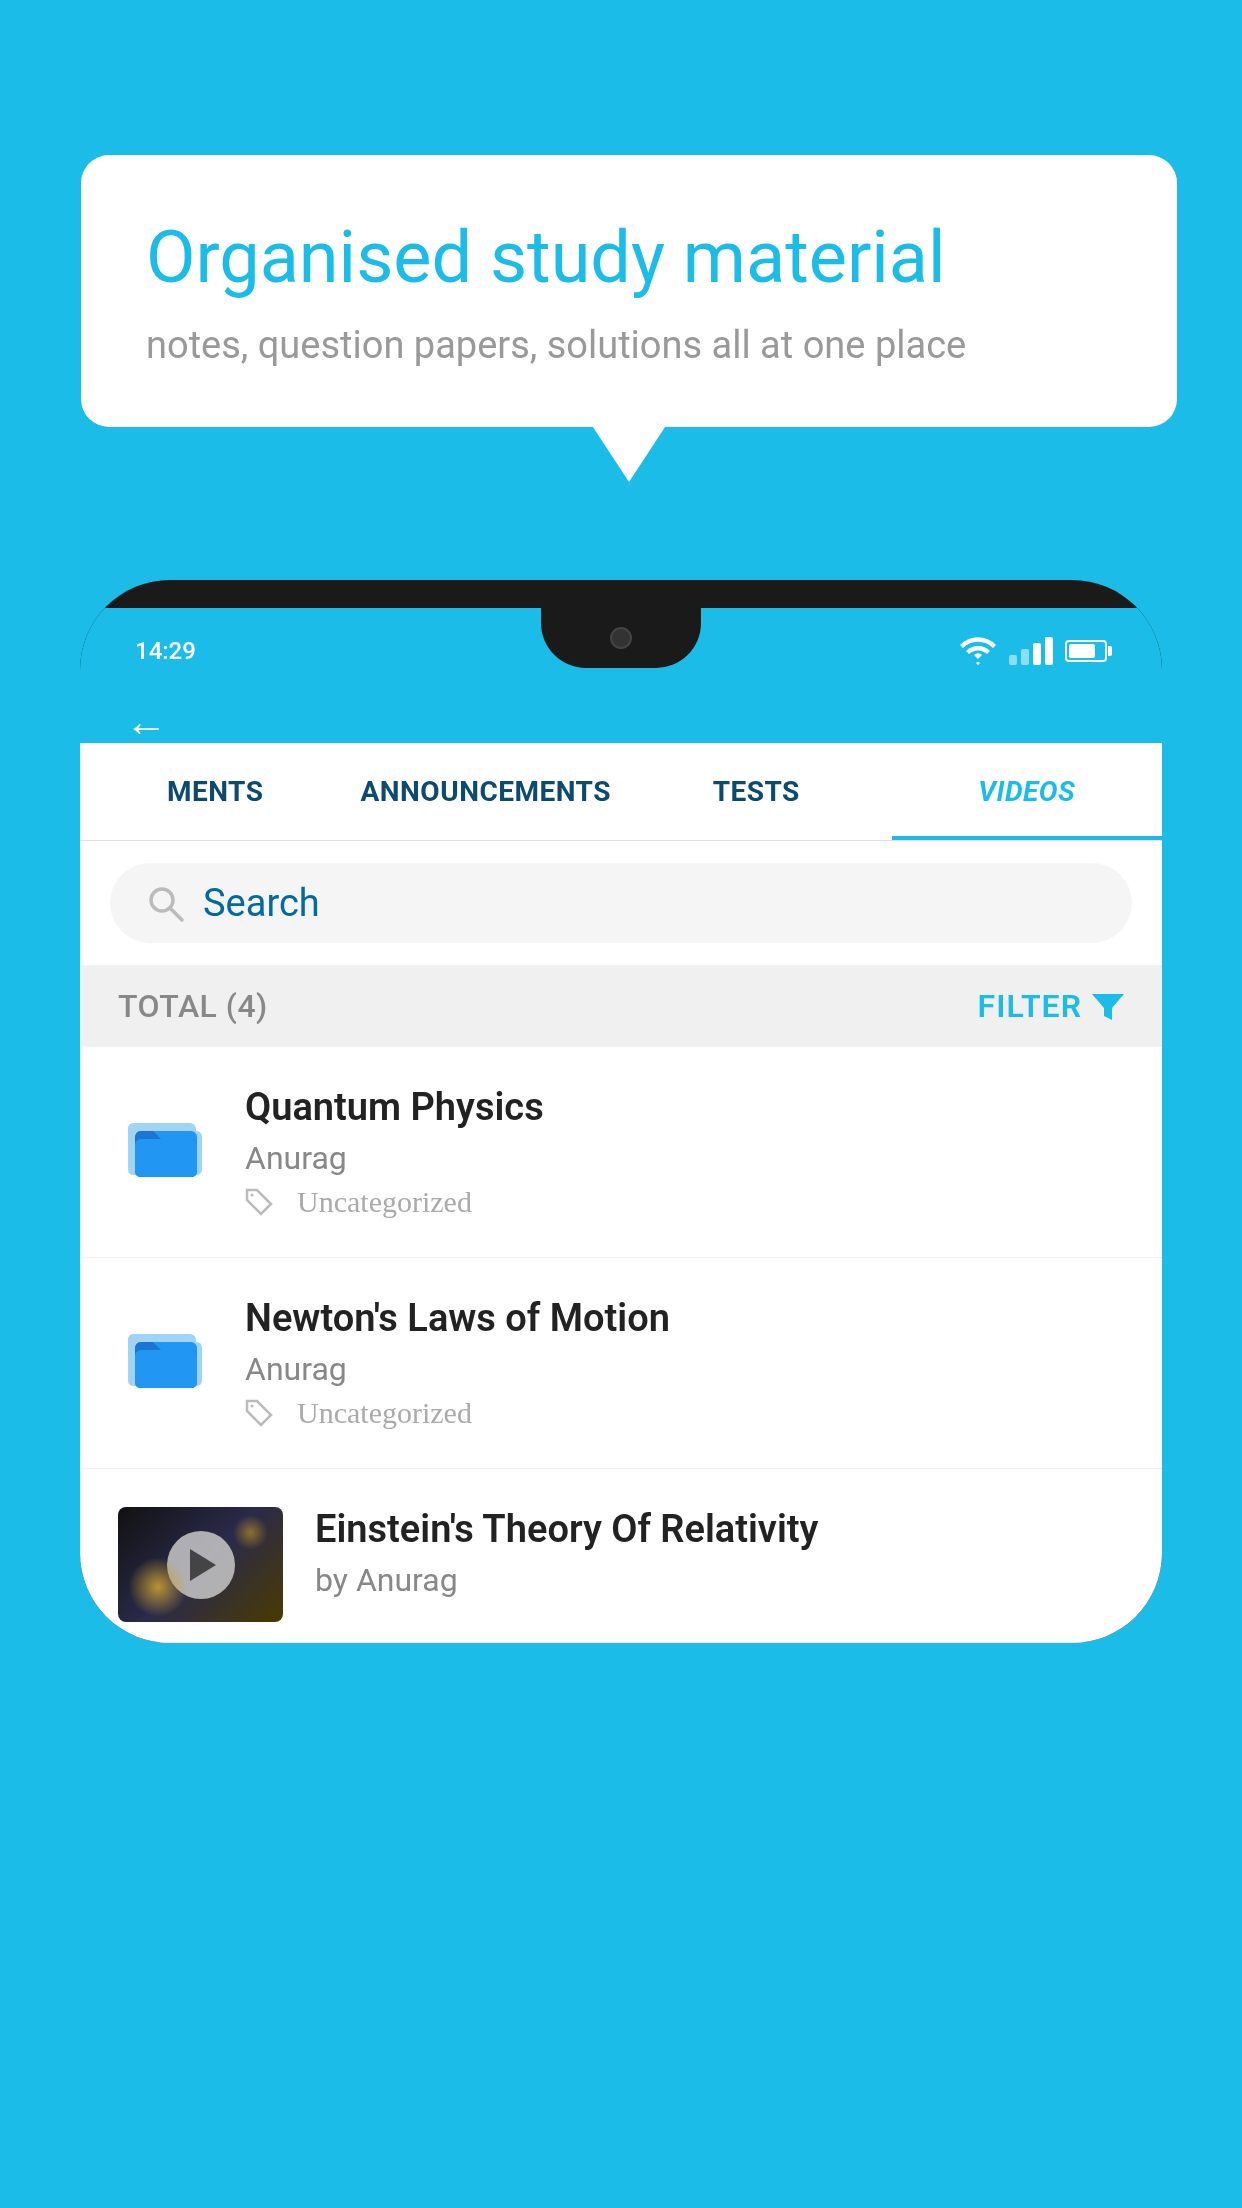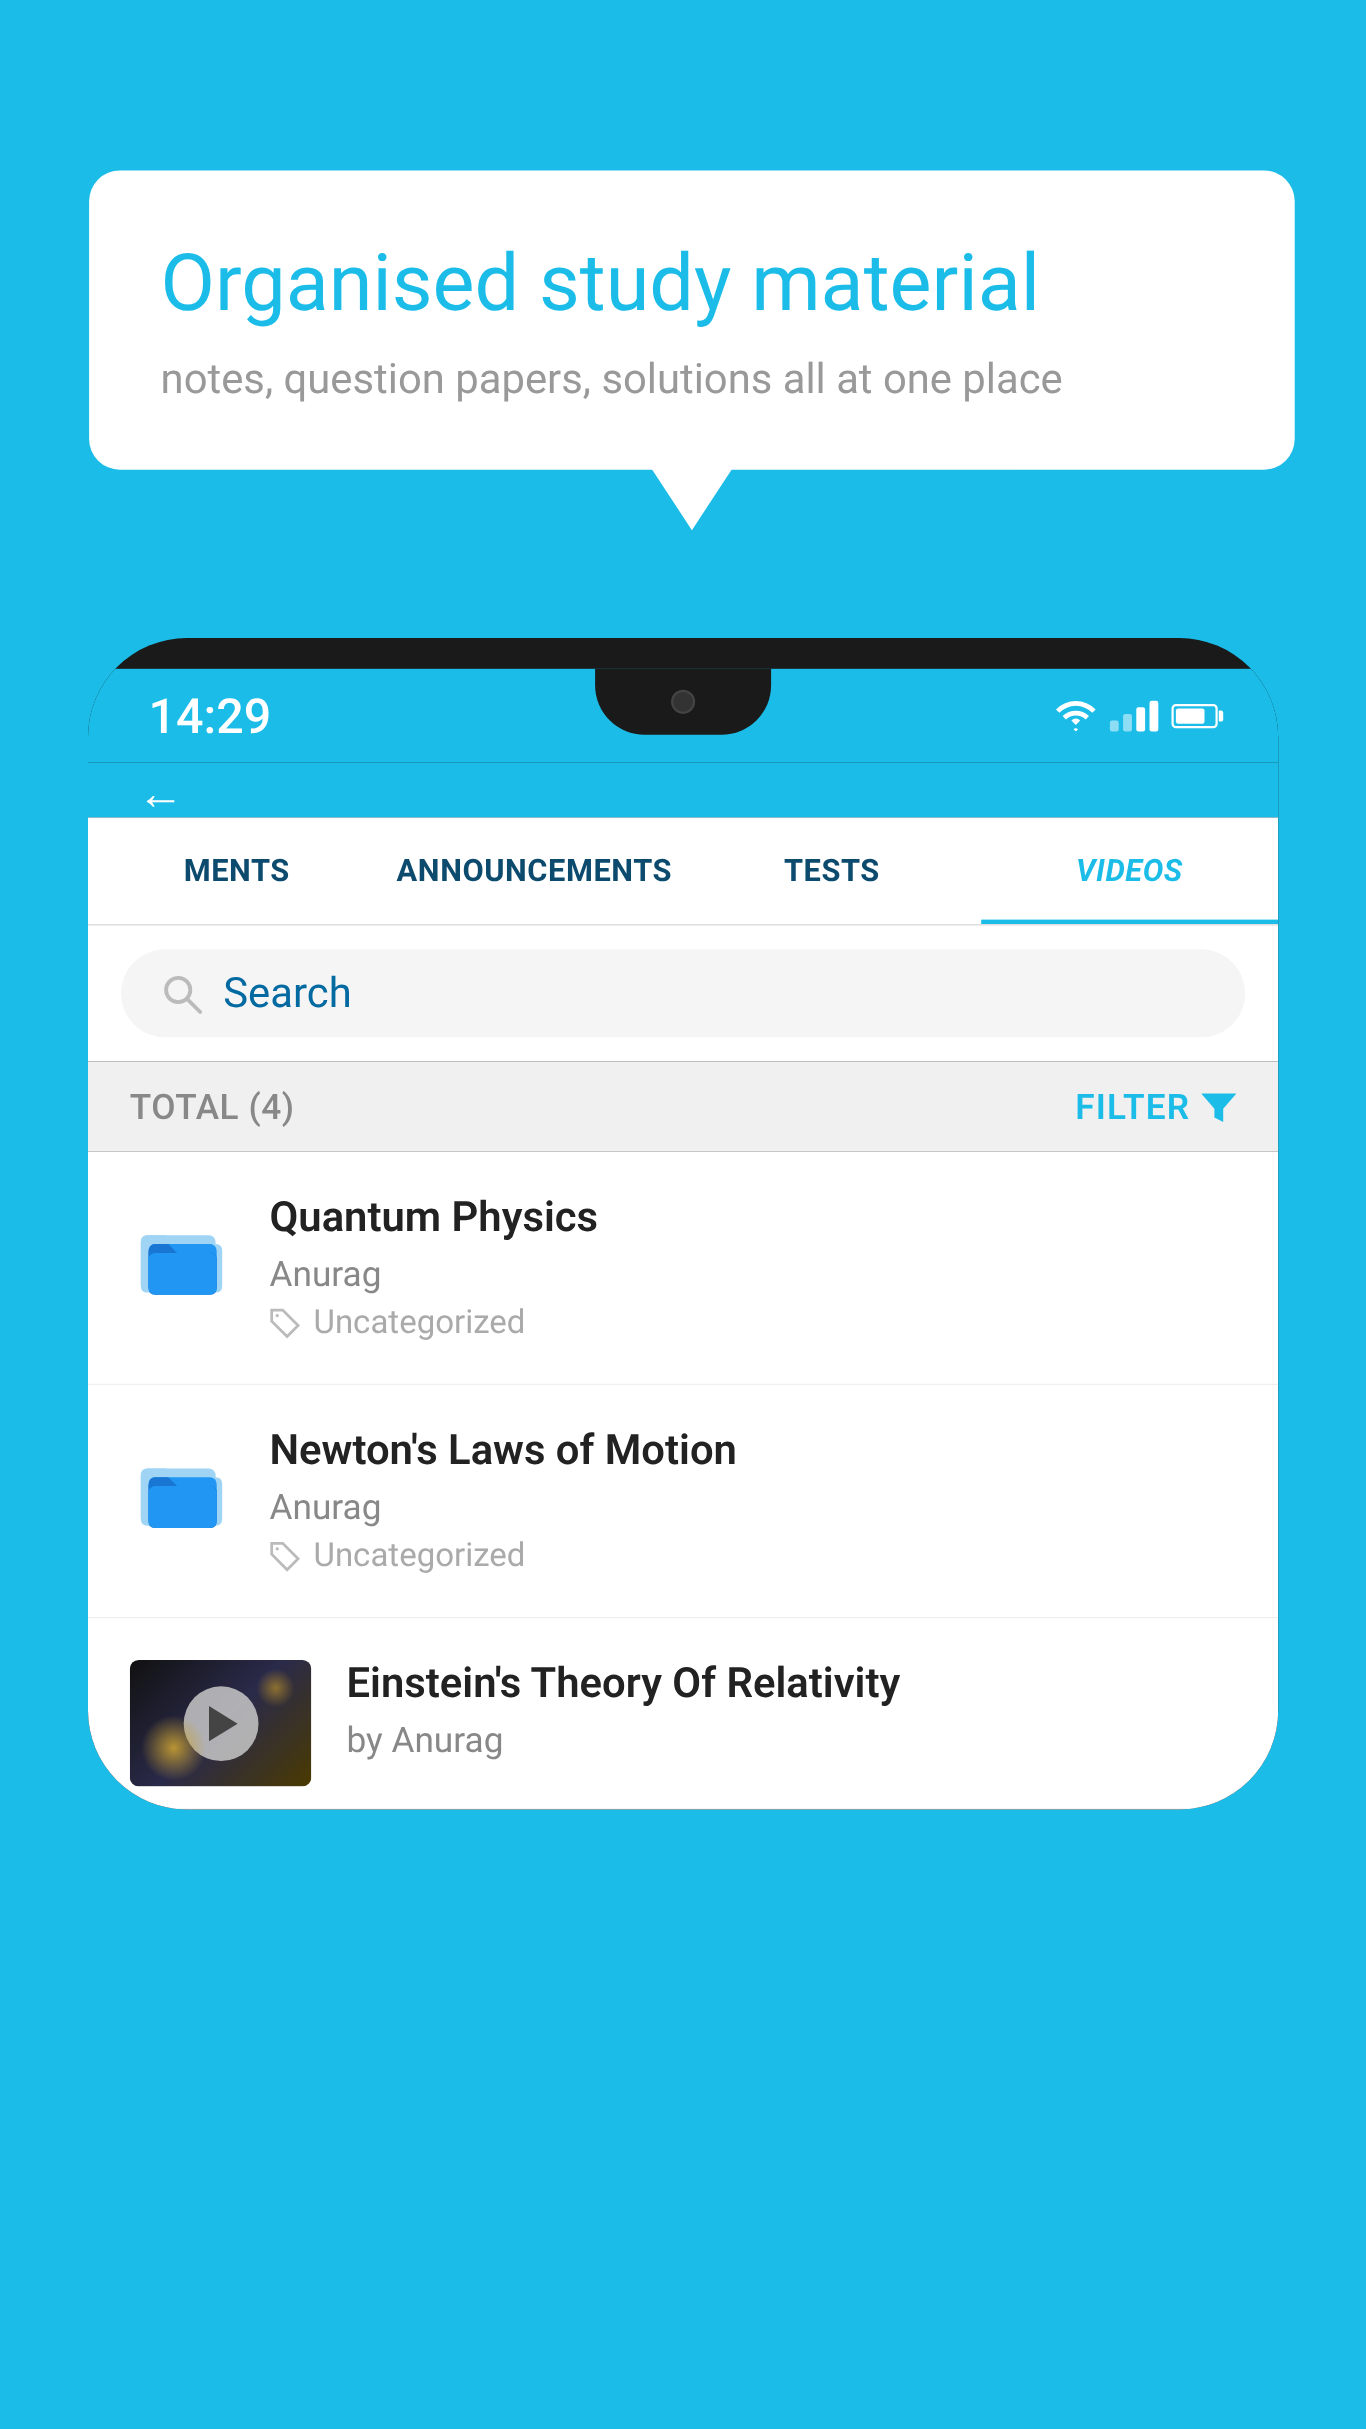--- a/index.html
+++ b/index.html
@@ -77,21 +77,21 @@
       background: #1bbde8;
       height: 85px;
       display: flex;
       align-items: center;
       padding: 0 55px;
       position: relative;
     }
 
     .status-time {
       color: white;
-      font-size: 44px;
+      font-size: 24px;
       font-weight: 500;
     }
 
     .notch {
       position: absolute;
       top: 0;
       left: 50%;
       transform: translateX(-50%);
       width: 160px;
       height: 60px;
@@ -318,23 +318,24 @@
 
     .video-author {
       font-size: 32px;
       color: #888;
       margin-bottom: 8px;
     }
 
     .video-tag {
       display: flex;
       align-items: center;
-      gap: 12px;
+      gap: 24px;
       font-size: 30px;
       color: #aaa;
+      font-family: Liberation Serif, serif;
     }
 
     
     .einstein-thumb {
       background: linear-gradient(135deg, #111 0%, #2a2a4a 50%, #4a3a00 100%);
       width: 100%;
       height: 100%;
       display: flex;
       align-items: center;
       justify-content: center;

